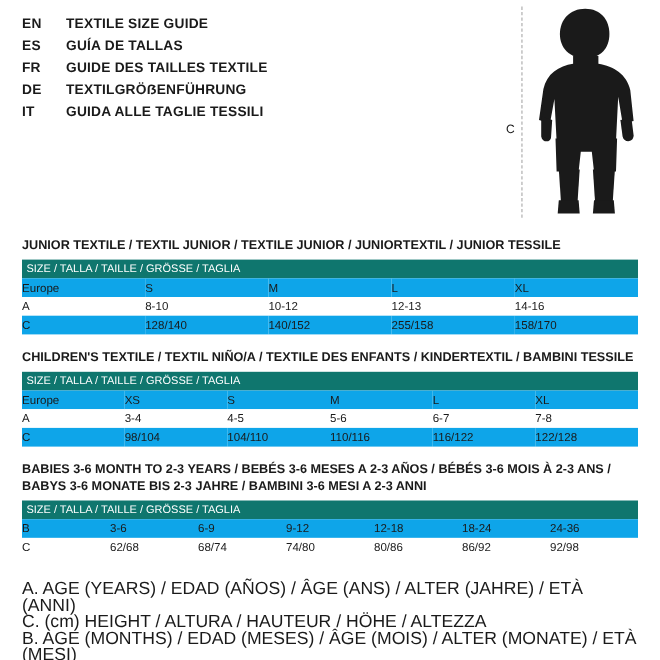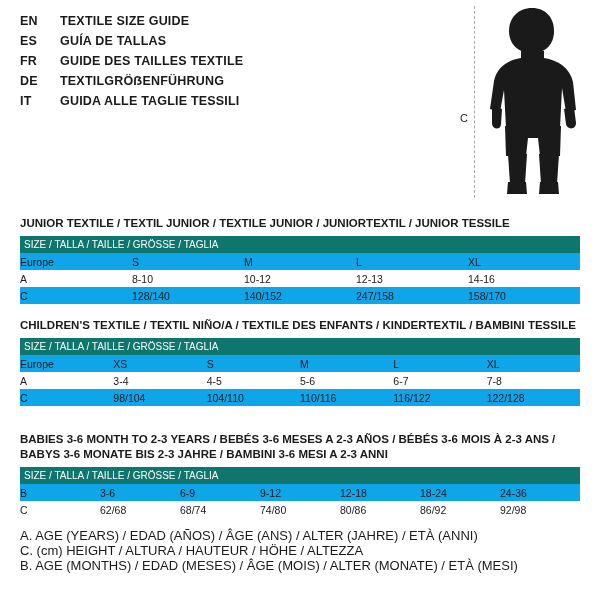--- a/index.html
+++ b/index.html
@@ -119,21 +119,21 @@
     padding-left: 4px;
   }
 
   
   .legend {
     position: absolute;
     left: 20px;
     width: 560px;
   }
   .legend-line {
-    font-size: 13px;
+    font-size: 16px;
     line-height: 15px;
     color: #1a1a1a;
   }
 </style>
 </head>
 <body>
 
 <div class="page">
 
   <div class="lang-block">
@@ -204,21 +204,21 @@
         <td class="first-col" style="width:90px;">A</td>
         <td>8-10</td>
         <td>10-12</td>
         <td>12-13</td>
         <td>14-16</td>
       </tr>
       <tr class="shade">
         <td class="first-col" style="width:90px;">C</td>
         <td>128/140</td>
         <td>140/152</td>
-        <td>247/158</td>
+        <td>255/158</td>
         <td>158/170</td>
       </tr>
     </tbody>
       </table>
   </div>
 
   <div class="section" style="top:318px;">
     <div class="section-title">CHILDREN'S TEXTILE / TEXTIL NIÑO/A / TEXTILE DES ENFANTS / KINDERTEXTIL / BAMBINI TESSILE</div>
     <table class="size-table">
       <tbody>
@@ -246,21 +246,21 @@
         <td>98/104</td>
         <td>104/110</td>
         <td>110/116</td>
         <td>116/122</td>
         <td>122/128</td>
       </tr>
     </tbody>
       </table>
   </div>
 
-  <div class="section" style="top:420px;margin-top:12px;">
+  <div class="section" style="top:420px;">
     <div class="section-title" style="white-space:pre-line;">BABIES 3-6 MONTH TO 2-3 YEARS / BEBÉS 3-6 MESES A 2-3 AÑOS / BÉBÉS 3-6 MOIS À 2-3 ANS /
 BABYS 3-6 MONATE BIS 2-3 JAHRE / BAMBINI 3-6 MESI A 2-3 ANNI</div>
     <table class="size-table">
       <tbody>
           <tr class="head-row">
         <td colspan="7">SIZE / TALLA / TAILLE / GRÖSSE / TAGLIA</td>
       </tr>
       <tr class="shade">
         <td class="first-col" style="width:90px;">B</td>
         <td>3-6</td>

